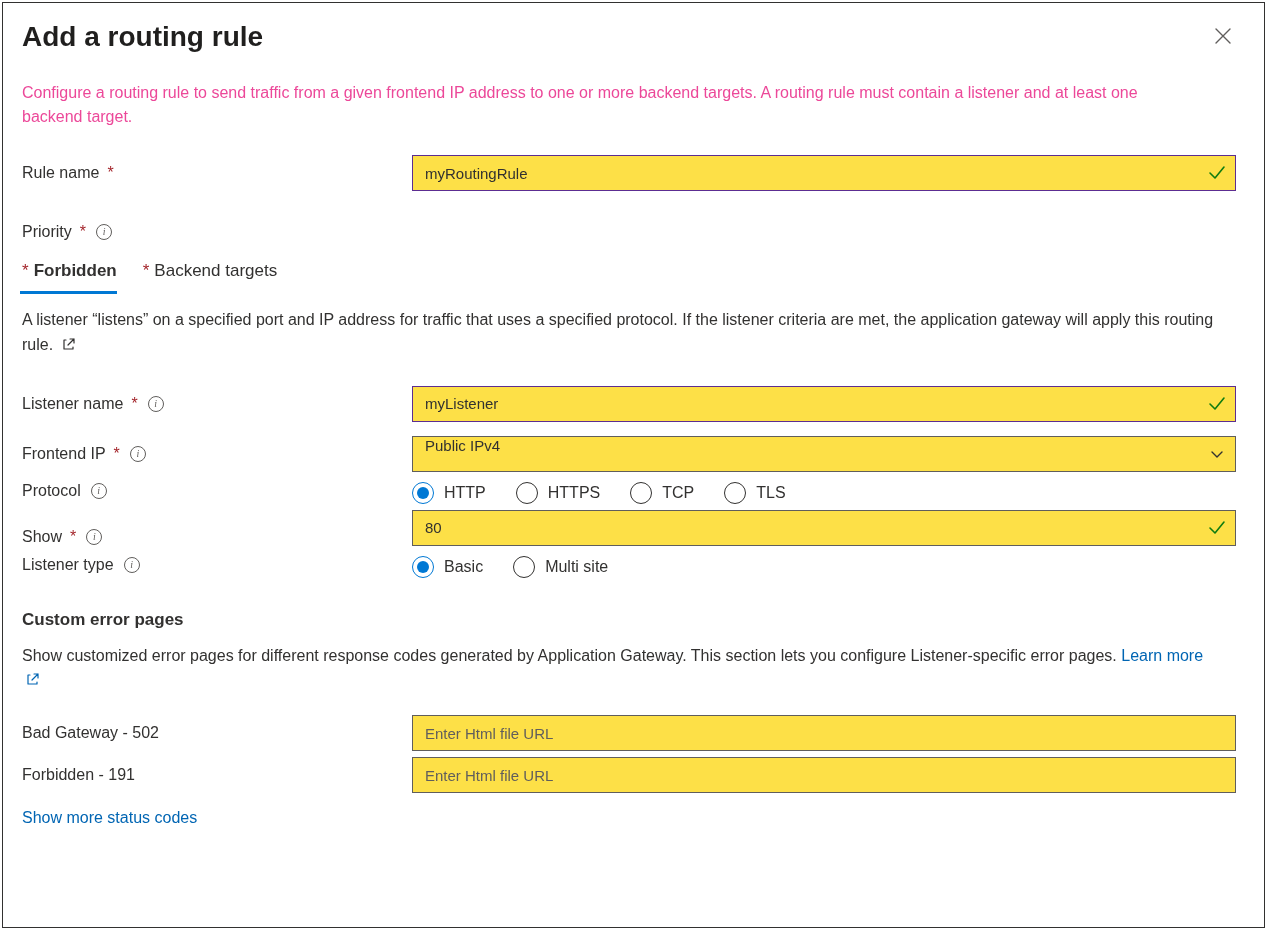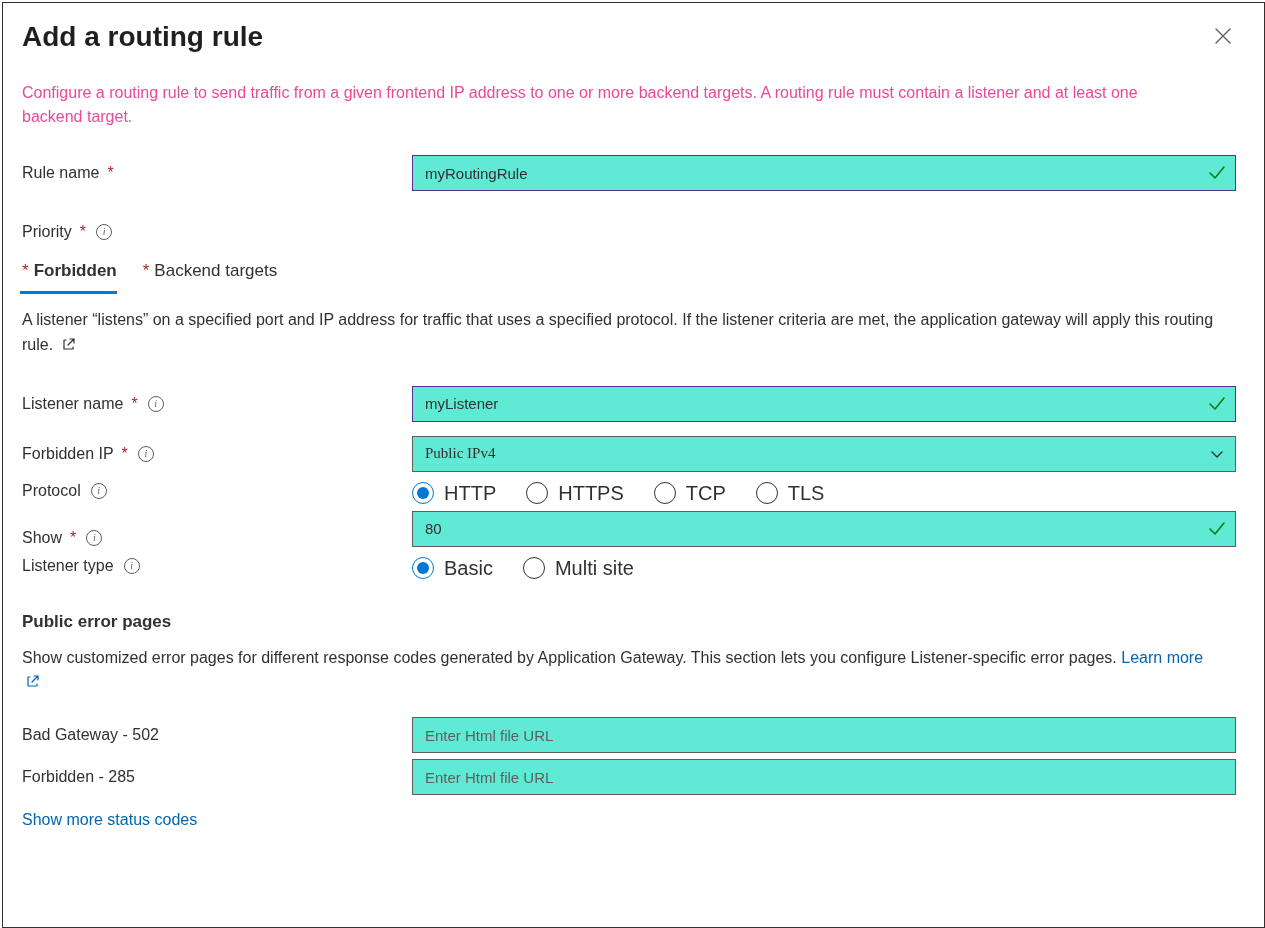--- a/index.html
+++ b/index.html
@@ -76,21 +76,21 @@
     max-width: 824px;
   }
   .text-input, .select {
     width: 100%;
     height: 36px;
     border: 1px solid #605e5c;
     padding: 0 40px 0 12px;
     font-size: 15px;
     font-family: inherit;
     color: #323130;
-    background: #5eead4;
+    background: #fde047;
     position: relative;
   }
   .input-wrap { position: relative; width: 100%; }
   .validated {
     border-color: #5c2d91;
   }
   .check-icon {
     position: absolute;
     right: 10px;
     top: 50%;
@@ -150,21 +150,21 @@
     display: flex;
     gap: 30px;
     align-items: center;
     padding-top: 4px;
   }
   .radio-item {
     display: flex;
     align-items: center;
     gap: 10px;
     cursor: pointer;
-    font-size: 20px;
+    font-size: 16px;
   }
   .radio-outer {
     width: 22px;
     height: 22px;
     border: 1.5px solid #323130;
     border-radius: 50%;
     display: flex;
     align-items: center;
     justify-content: center;
     flex-shrink: 0;
@@ -281,27 +281,27 @@
               <path d="M2 9 L7 14 L16 3" stroke="#107c10" stroke-width="1.6" fill="none" stroke-linecap="round" stroke-linejoin="round"></path>
             </svg>
         </span>
       </div>
     </div>
   </div>
 
   
   <div class="form-row tight">
     <div class="label-col">
-      <span>Forbidden IP</span>
+      <span>Frontend IP</span>
       <span class="req">*</span>
       <span class="info-icon">i</span>
     </div>
     <div class="input-col">
       <div class="input-wrap">
-        <div class="text-input select" style="display:flex;align-items:center;font-family:Liberation Serif, serif;">
+        <div class="text-input select" style="display:flex;">
           <span>Public IPv4</span>
         </div>
         <span class="chevron-icon">
           <svg viewBox="0 0 14 14">
               <path d="M2 5 L7 10 L12 5" stroke="#323130" stroke-width="1.4" fill="none" stroke-linecap="round" stroke-linejoin="round"></path>
             </svg>
         </span>
       </div>
     </div>
   </div>
@@ -379,21 +379,21 @@
           <span class="radio-outer">
               <span class="radio-inner"></span>
             </span>
           <span>Multi site</span>
         </div>
       </div>
     </div>
   </div>
 
   
-  <h3 class="section-h">Public error pages</h3>
+  <h3 class="section-h">Custom error pages</h3>
   <p class="section-desc" style="margin-bottom:22px;">
     <span>Show customized error pages for different response codes generated by Application Gateway. This section lets you configure Listener-specific error pages.  </span>
     <span class="link">
       <span>Learn more</span>
       <span class="ext-link-icon">
         <svg viewBox="0 0 14 14">
             <path d="M4 3 H2 V12 H11 V10 M6 8 L12 2 M8 2 H12 V6" stroke="#0065b3" stroke-width="1.2" fill="none" stroke-linecap="round" stroke-linejoin="round"></path>
           </svg>
       </span>
     </span>
@@ -403,21 +403,21 @@
     <div class="label-col">
       <span>Bad Gateway - 502</span>
     </div>
     <div class="input-col">
       <input class="text-input" placeholder="Enter Html file URL" style="">
     </div>
   </div>
 
   <div class="form-row tight">
     <div class="label-col">
-      <span>Forbidden - 285</span>
+      <span>Forbidden - 191</span>
     </div>
     <div class="input-col">
       <input class="text-input" placeholder="Enter Html file URL" style="">
     </div>
   </div>
 
   <span class="link show-more">Show more status codes</span>
 
 </div>
 

